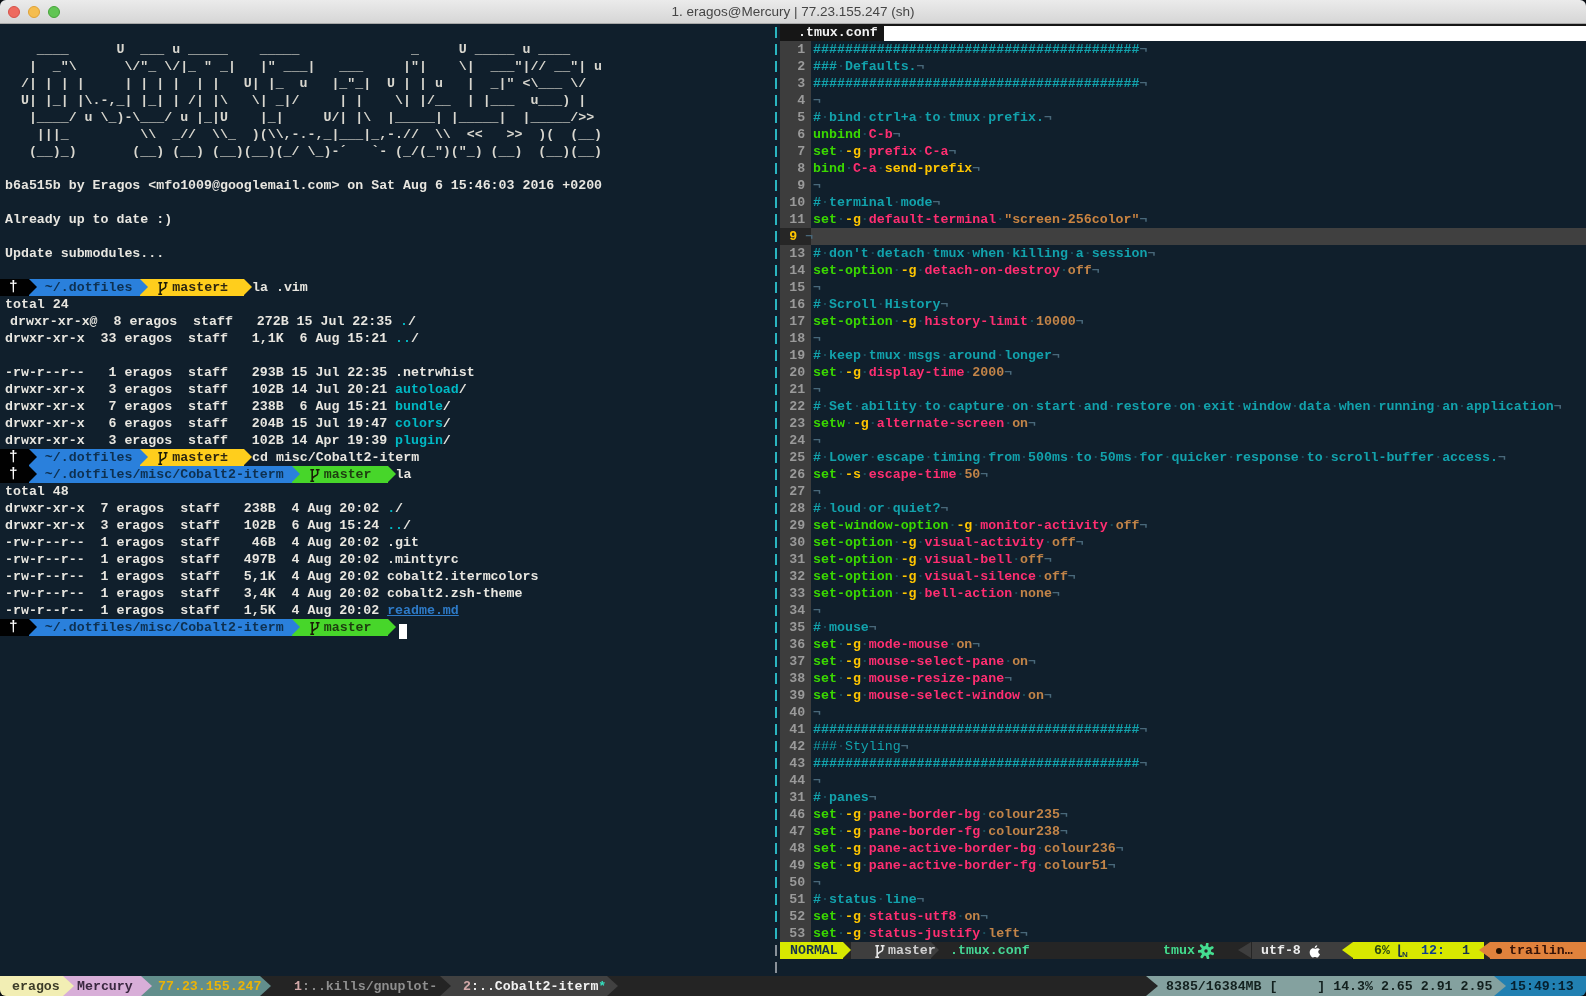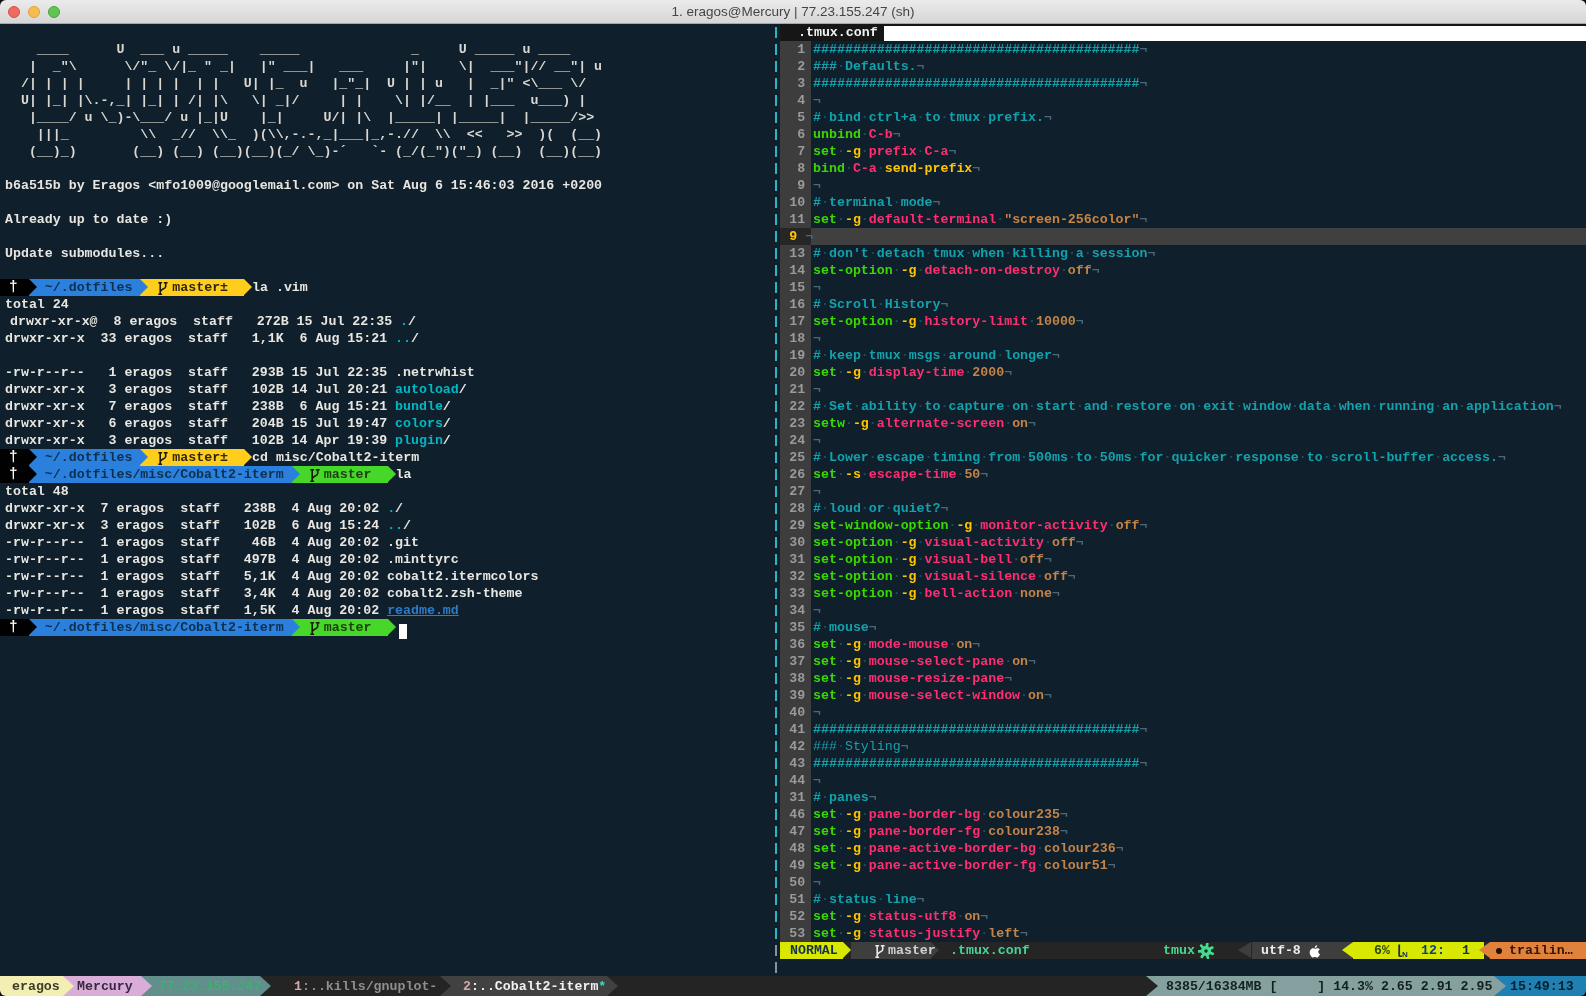--- a/index.html
+++ b/index.html
@@ -216,17 +216,17 @@
     <div class="r " style="top:942px;left:888px"><span style="color:#d0d0d0">master</span></div>
     <div class="r " style="top:942px;left:950px"><span style="color:#45d695;font-weight:700">.tmux.conf</span></div>
     <div class="r " style="top:942px;left:1163px"><span style="color:#43dd8e;font-weight:700">tmux</span></div>
     <div class="r " style="top:942px;left:1261px"><span style="color:#ededed">utf-8</span></div>
     <div class="r " style="top:942px;left:1374px"><span style="color:#2c4a10;font-weight:700">6%</span></div>
     <div class="r " style="top:942px;left:1421px"><span style="color:#0e3e8e;font-weight:700">12:</span></div>
     <div class="r " style="top:942px;left:1462px"><span style="color:#16324d;font-weight:700">1</span></div>
     <div class="r " style="top:942px;left:1509px"><span style="color:#351409;font-weight:700">trailin…</span></div>
     <div class="r sb" style="top:977.5px;left:12px"><span style="color:#3c3c28;font-weight:700">eragos</span></div>
     <div class="r sb" style="top:977.5px;left:77px"><span style="color:#3a2840;font-weight:700">Mercury</span></div>
-    <div class="r sb" style="top:977.5px;left:158px"><span style="color:#22c55e;font-weight:400">77.23.155.247</span></div>
+    <div class="r sb" style="top:977.5px;left:158px"><span style="color:#eab308;font-weight:700">77.23.155.247</span></div>
     <div class="r sb" style="top:977.5px;left:294px"><span style="color:#d2a8a8;font-weight:700">1</span><span style="color:#8f8f8f;font-weight:700">:..kills/gnuplot-</span></div>
     <div class="r sb" style="top:977.5px;left:463px"><span style="color:#d2a8a8;font-weight:700">2</span><span style="color:#f2f2f2;font-weight:700">:..Cobalt2-iterm</span><span style="color:#35e0c0;font-weight:700">*</span></div>
     <div class="r sb" style="top:977.5px;left:1166px"><span style="color:#13211f;font-weight:700">8385/16384MB&nbsp;[&nbsp;&nbsp;&nbsp;&nbsp;&nbsp;]&nbsp;14.3%&nbsp;2.65&nbsp;2.91&nbsp;2.95</span></div>
     <div class="r sb" style="top:977.5px;left:1510px"><span style="color:#06202e;font-weight:700">15:49:13</span></div>
 </div>
 </body></html>

